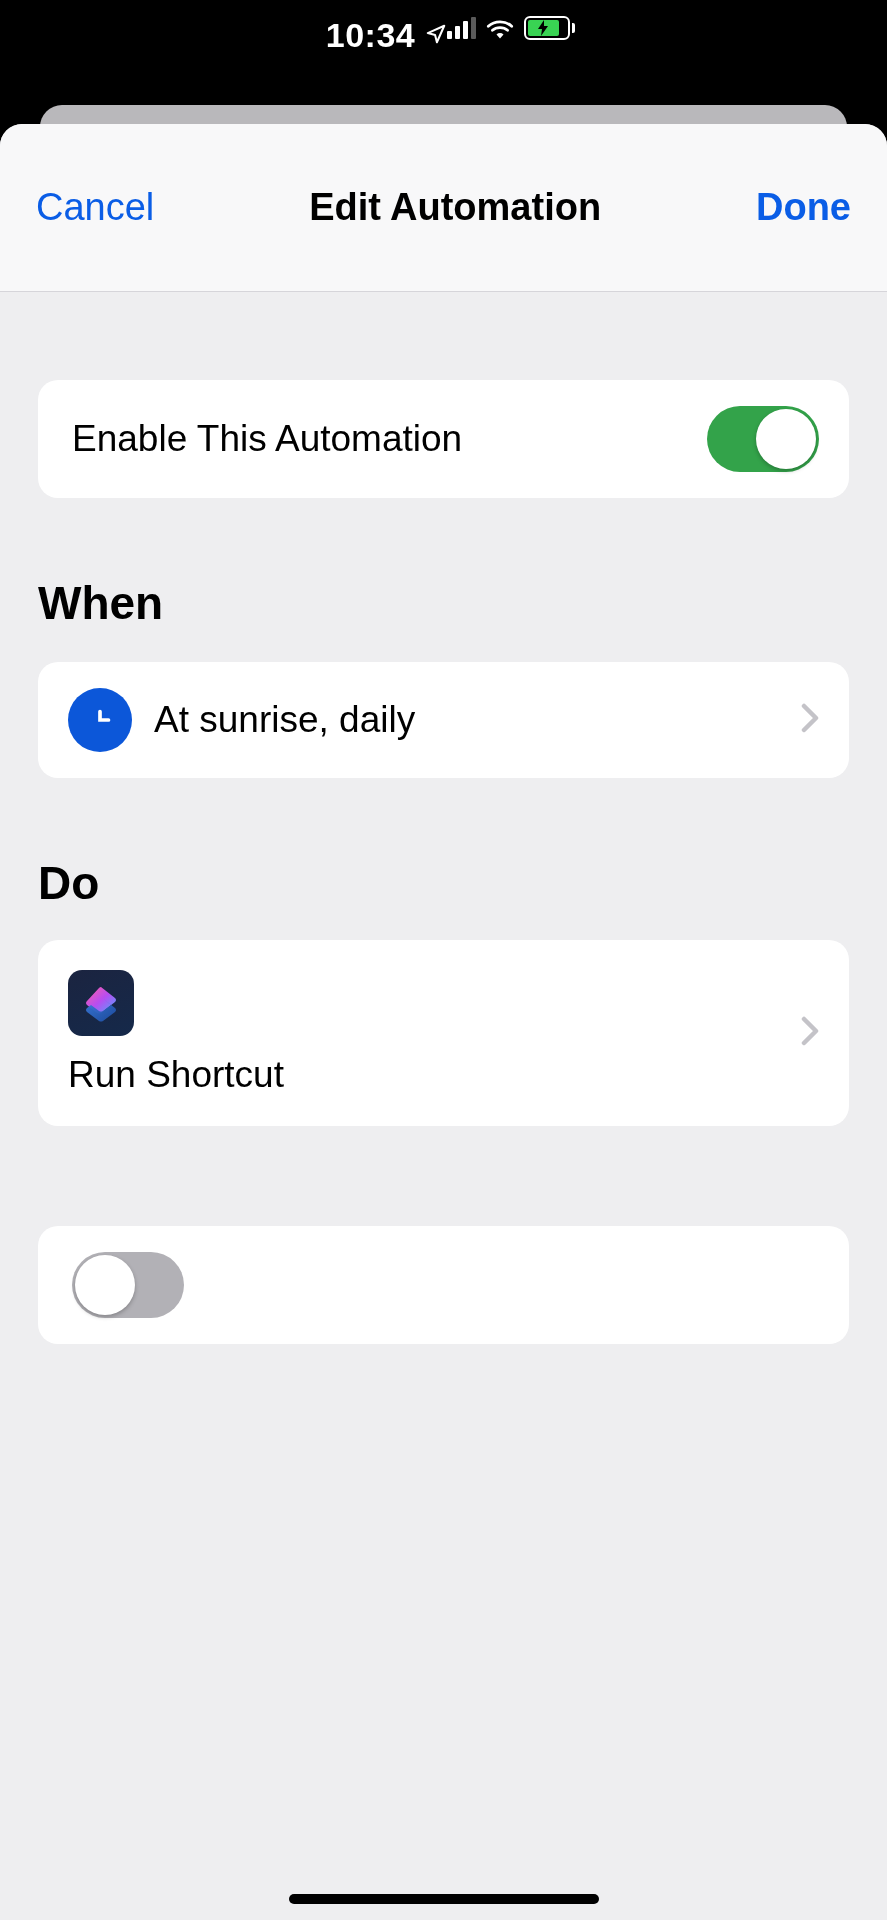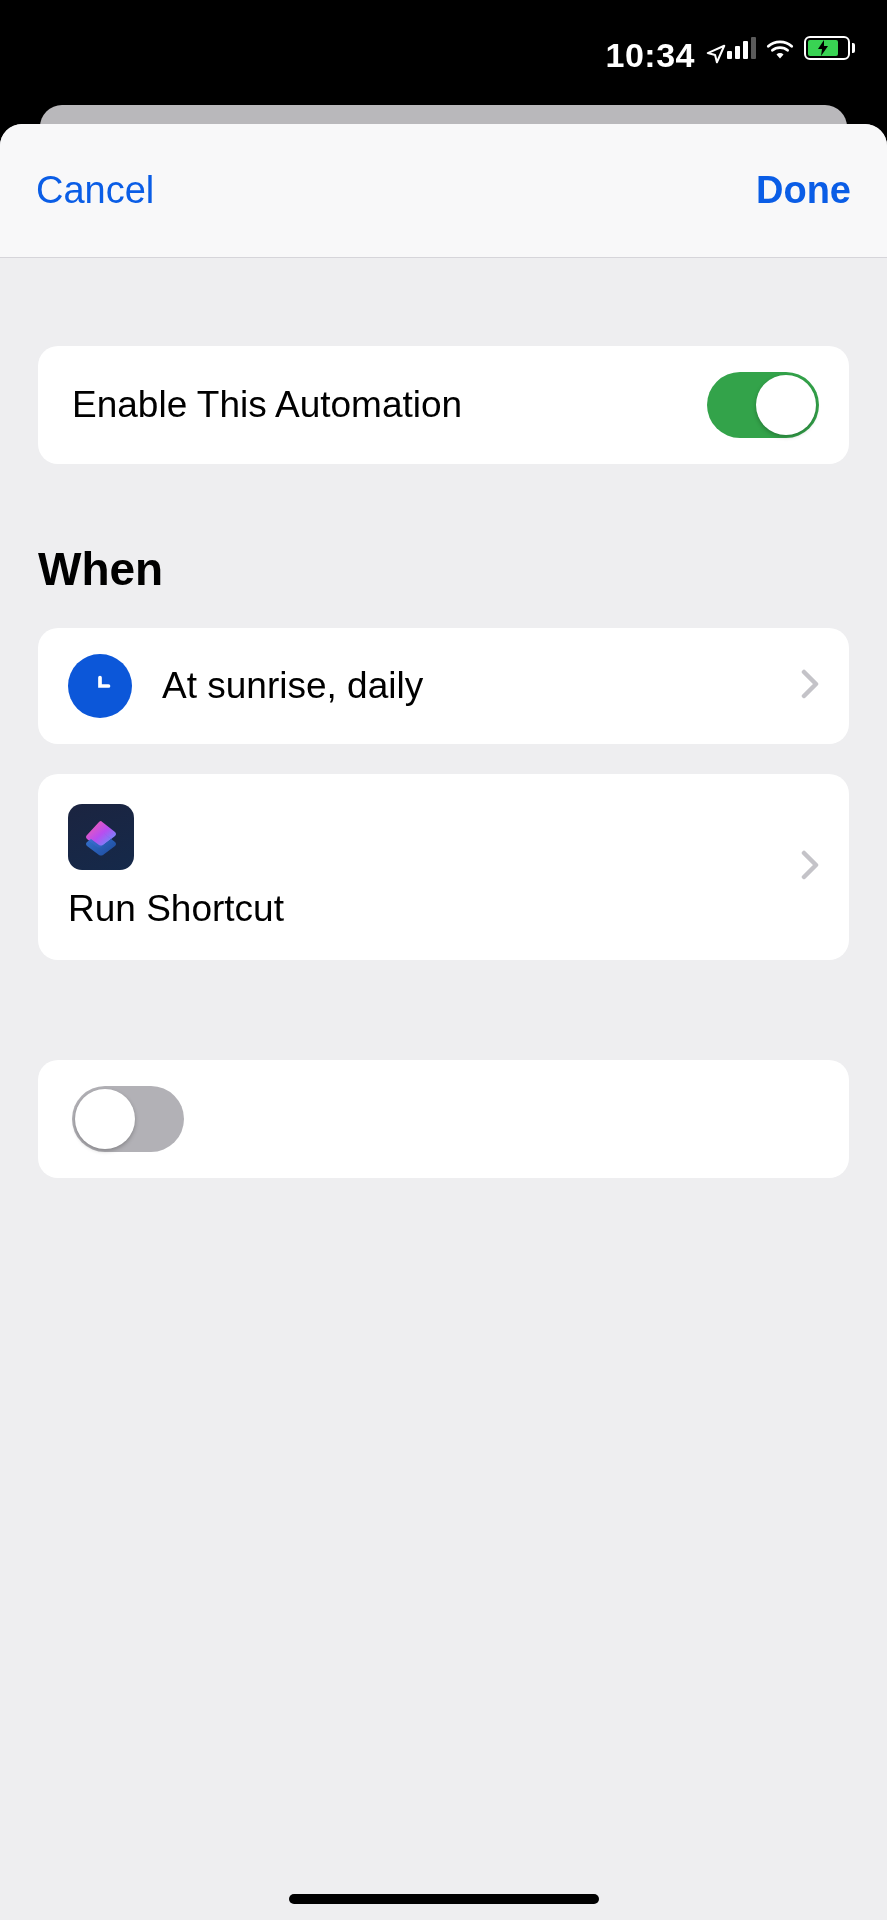--- a/index.html
+++ b/index.html
@@ -12,22 +12,22 @@
     -webkit-font-smoothing: antialiased;
   }
 
   
   .status-bar {
     height: 119px;
     background: #000;
     color: #fff;
     display: flex;
     align-items: flex-start;
-    padding: 36px 32px 0 46px;
-    justify-content: flex-end;
+    padding: 16px 32px 0 46px;
+    justify-content: center;
     font-weight: 600;
   }
   .status-left {
     display: flex;
     align-items: center;
     gap: 10px;
   }
   .status-time {
     font-size: 34px;
     letter-spacing: 0.5px;
@@ -84,21 +84,21 @@
     position: absolute;
     top: 124px;
     left: 0;
     right: 0;
     bottom: 0;
     background: #eeeef0;
     border-radius: 22px 22px 0 0;
     overflow: hidden;
   }
   .nav-bar {
-    height: 134px;
+    height: 168px;
     background: #f9f9faee;
     border-bottom: 1px solid #d6d5da;
     display: flex;
     align-items: center;
     justify-content: space-between;
     padding: 0 36px;
   }
   .nav-btn {
     font-size: 38px;
     color: #0a5de6;
@@ -159,21 +159,21 @@
 
   .section-header {
     font-size: 46px;
     font-weight: 700;
     color: #000;
     margin-top: 78px;
   }
 
   .when-card { margin-top: 32px; }
   .when-row {
-    display:flex;align-items:center;gap:30px;
+    display:flex;align-items:center;gap:22px;
     padding: 26px 30px 26px 30px;
     min-height: 114px;
     cursor:pointer;
   }
   .clock-icon {
     width: 64px; height: 64px;
     background: #0c57d9;
     border-radius: 50%;
     display:flex;align-items:center;justify-content:center;
     flex-shrink:0;
@@ -251,20 +251,21 @@
     </div>
   </div>
 </div>
 
 <div class="sheet-back"></div>
 
 <div class="sheet">
 
   <div class="nav-bar">
     <button class="nav-btn">Cancel</button>
+    <div class="nav-title">Edit Automation</div>
     <button class="nav-btn done">Done</button>
   </div>
 
   <div class="content">
 
     <div class="card first">
       <div class="row">
         <div class="row-label">Enable This Automation</div>
         <div class="toggle on">
           <div class="toggle-knob"></div>
@@ -282,20 +283,21 @@
         </div>
         <div class="when-text">At sunrise, daily</div>
         <span class="chevron">
           <svg width="18" height="30" viewBox="0 0 12 20" fill="none" stroke="currentColor" stroke-width="3" stroke-linecap="round" stroke-linejoin="round">
               <path d="M2 2 L10 10 L2 18"></path>
             </svg>
         </span>
       </div>
     </div>
 
+    <div class="section-header">Do</div>
     <div class="card do-card">
       <div class="do-row">
         <div class="do-left">
           <div class="shortcut-icon">
             <svg width="44" height="44" viewBox="0 0 44 44">
               <defs>
                 <linearGradient id="g1" x1="0" y1="0" x2="1" y2="1">
                   <stop offset="0%" stop-color="#ff5fa2"></stop>
                   <stop offset="50%" stop-color="#b84df0"></stop>
                   <stop offset="100%" stop-color="#4aa8ff"></stop>

